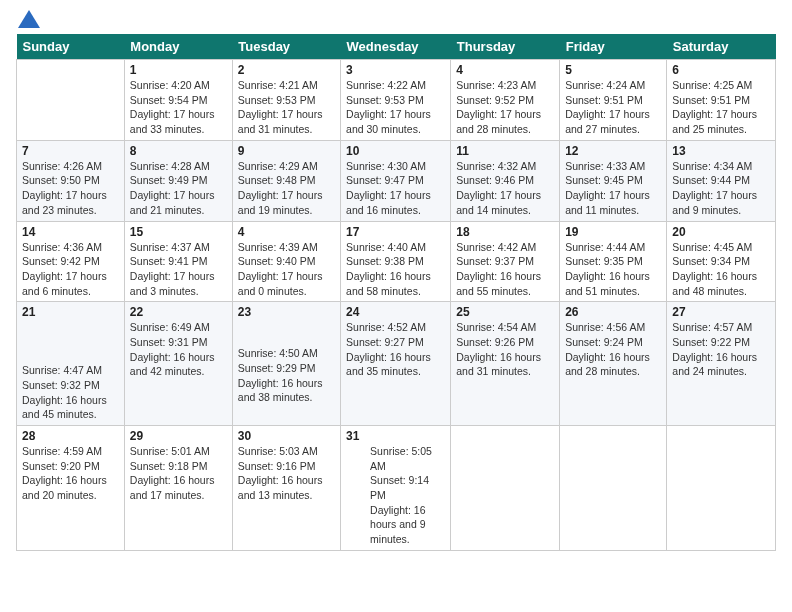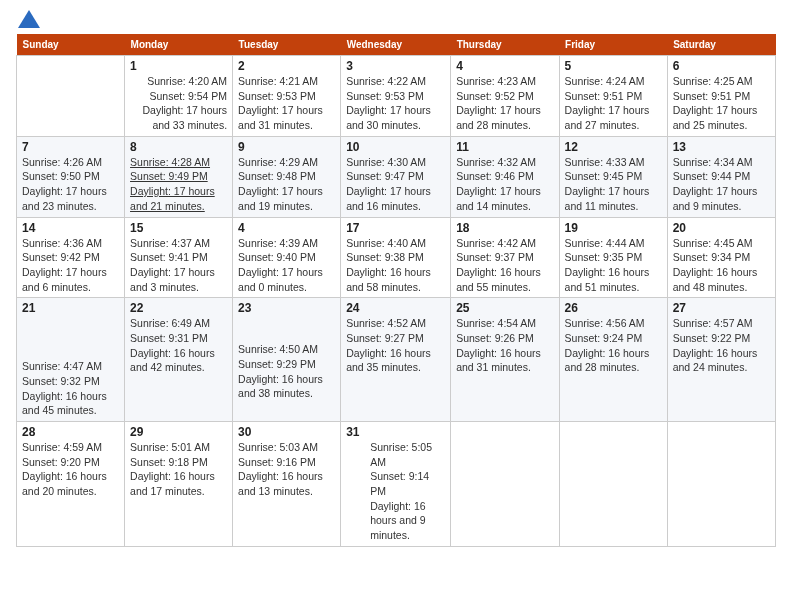--- a/index.html
+++ b/index.html
@@ -45,25 +45,25 @@
       font-size: 15px;
       color: #444;
       margin-top: 2px;
     }
     .calendar-table {
       width: 100%;
       border-collapse: collapse;
       font-size: 11px;
     }
     .calendar-table thead tr th {
-      background-color: #c2410c;
+      background-color: #0f766e;
       color: #fff;
       text-align: left;
       padding: 5px 6px;
-      font-size: 10px;
+      font-size: 13px;
       font-weight: bold;
     }
     .calendar-table tbody tr td {
       border: 1px solid #ccc;
       vertical-align: top;
       padding: 3px 5px;
       width: 113px;
       min-height: 70px;
       background: #fff;
     }
@@ -118,21 +118,21 @@
           <th>Thursday</th>
           <th>Friday</th>
           <th>Saturday</th>
         </tr>
     </thead>
     <tbody id="calendar-body">
     <tr>
           <td class="empty-cell"></td>
           <td>
             <span class="day-number">1</span>
-            <div class="day-info" style="white-space: pre-line; text-align: right;">Sunrise: 4:20 AM
+            <div class="day-info" style="white-space: pre-line;">Sunrise: 4:20 AM
 Sunset: 9:54 PM
 Daylight: 17 hours and 33 minutes.</div>
           </td>
           <td>
             <span class="day-number">2</span>
             <div class="day-info" style="white-space: pre-line;">Sunrise: 4:21 AM
 Sunset: 9:53 PM
 Daylight: 17 hours and 31 minutes.</div>
           </td>
           <td>
@@ -162,21 +162,21 @@
         </tr>
         <tr>
           <td>
             <span class="day-number">7</span>
             <div class="day-info" style="white-space: pre-line;">Sunrise: 4:26 AM
 Sunset: 9:50 PM
 Daylight: 17 hours and 23 minutes.</div>
           </td>
           <td>
             <span class="day-number">8</span>
-            <div class="day-info" style="white-space: pre-line; text-decoration: underline;">Sunrise: 4:28 AM
+            <div class="day-info" style="white-space: pre-line;">Sunrise: 4:28 AM
 Sunset: 9:49 PM
 Daylight: 17 hours and 21 minutes.</div>
           </td>
           <td>
             <span class="day-number">9</span>
             <div class="day-info" style="white-space: pre-line;">Sunrise: 4:29 AM
 Sunset: 9:48 PM
 Daylight: 17 hours and 19 minutes.</div>
           </td>
           <td>

